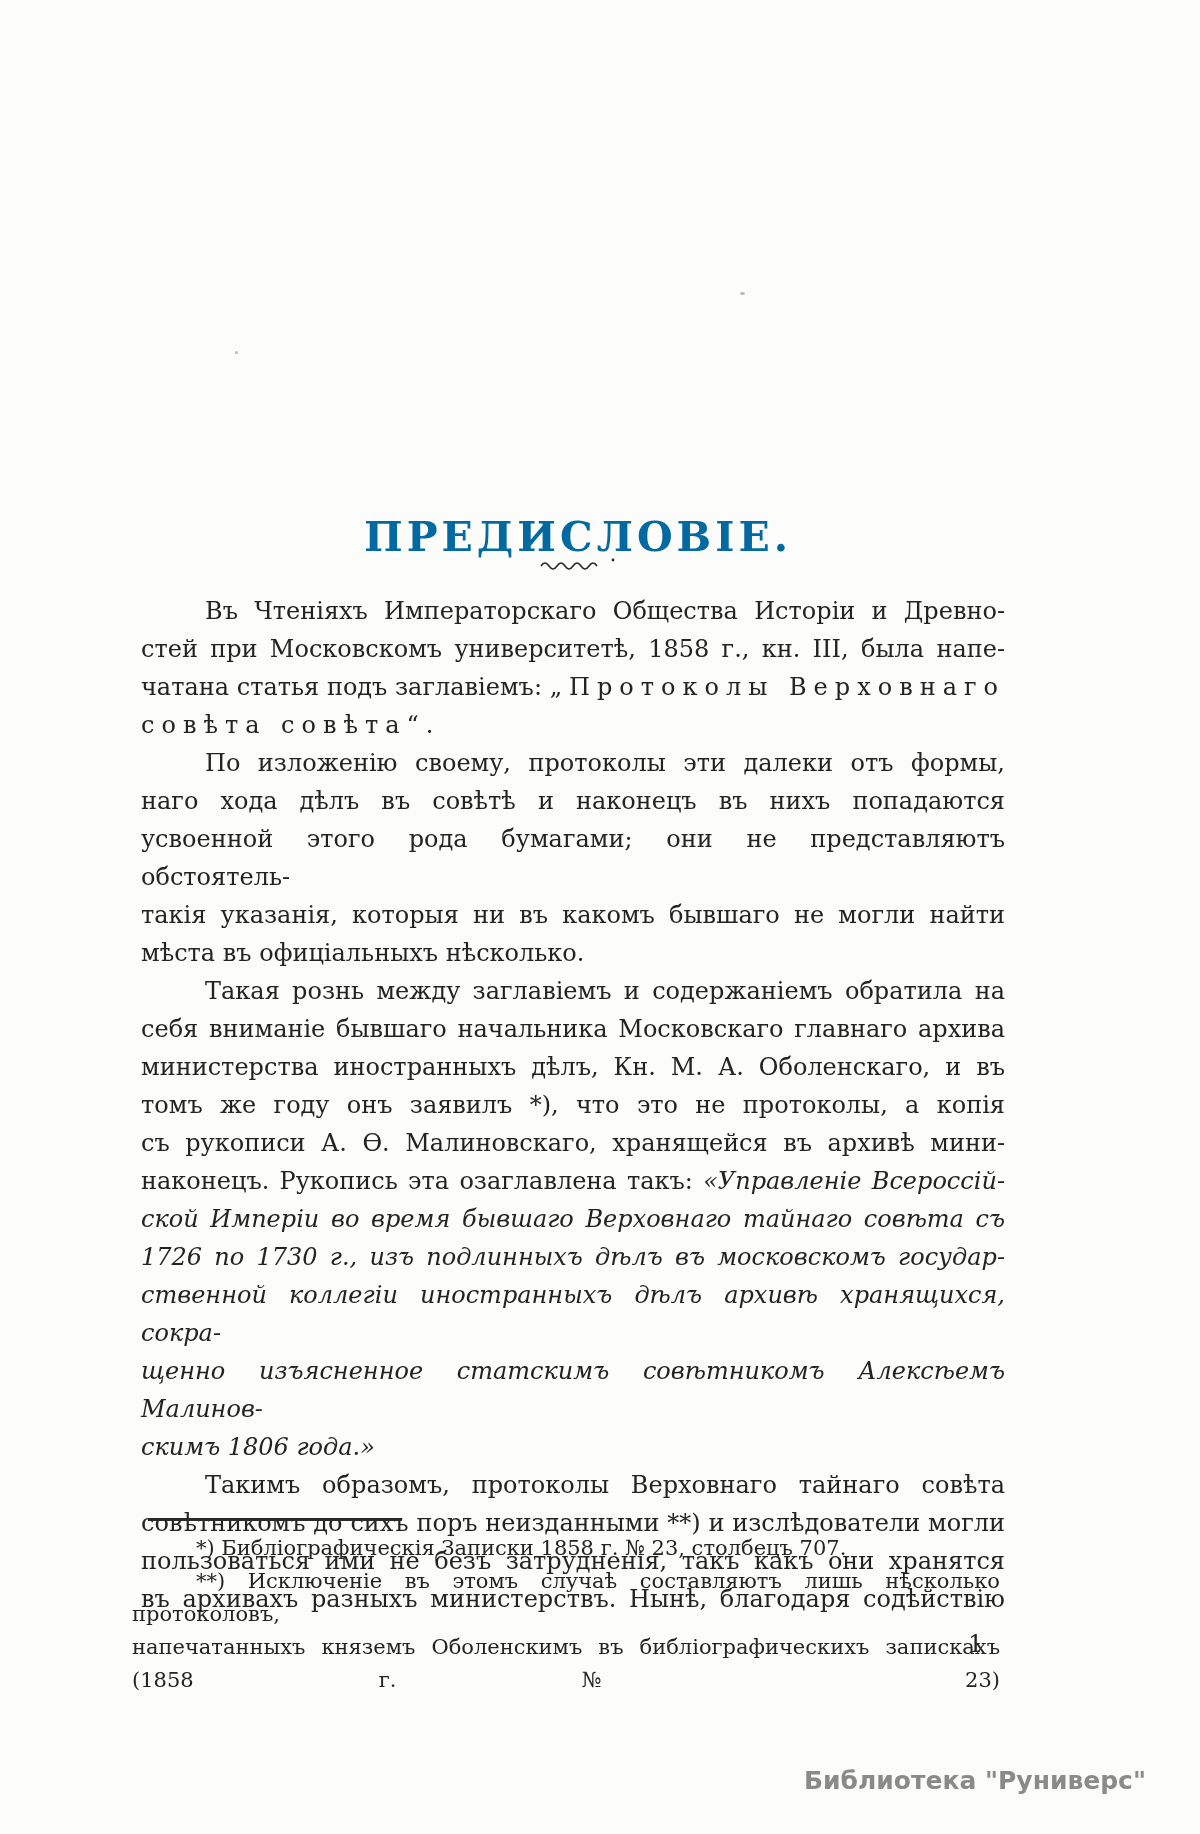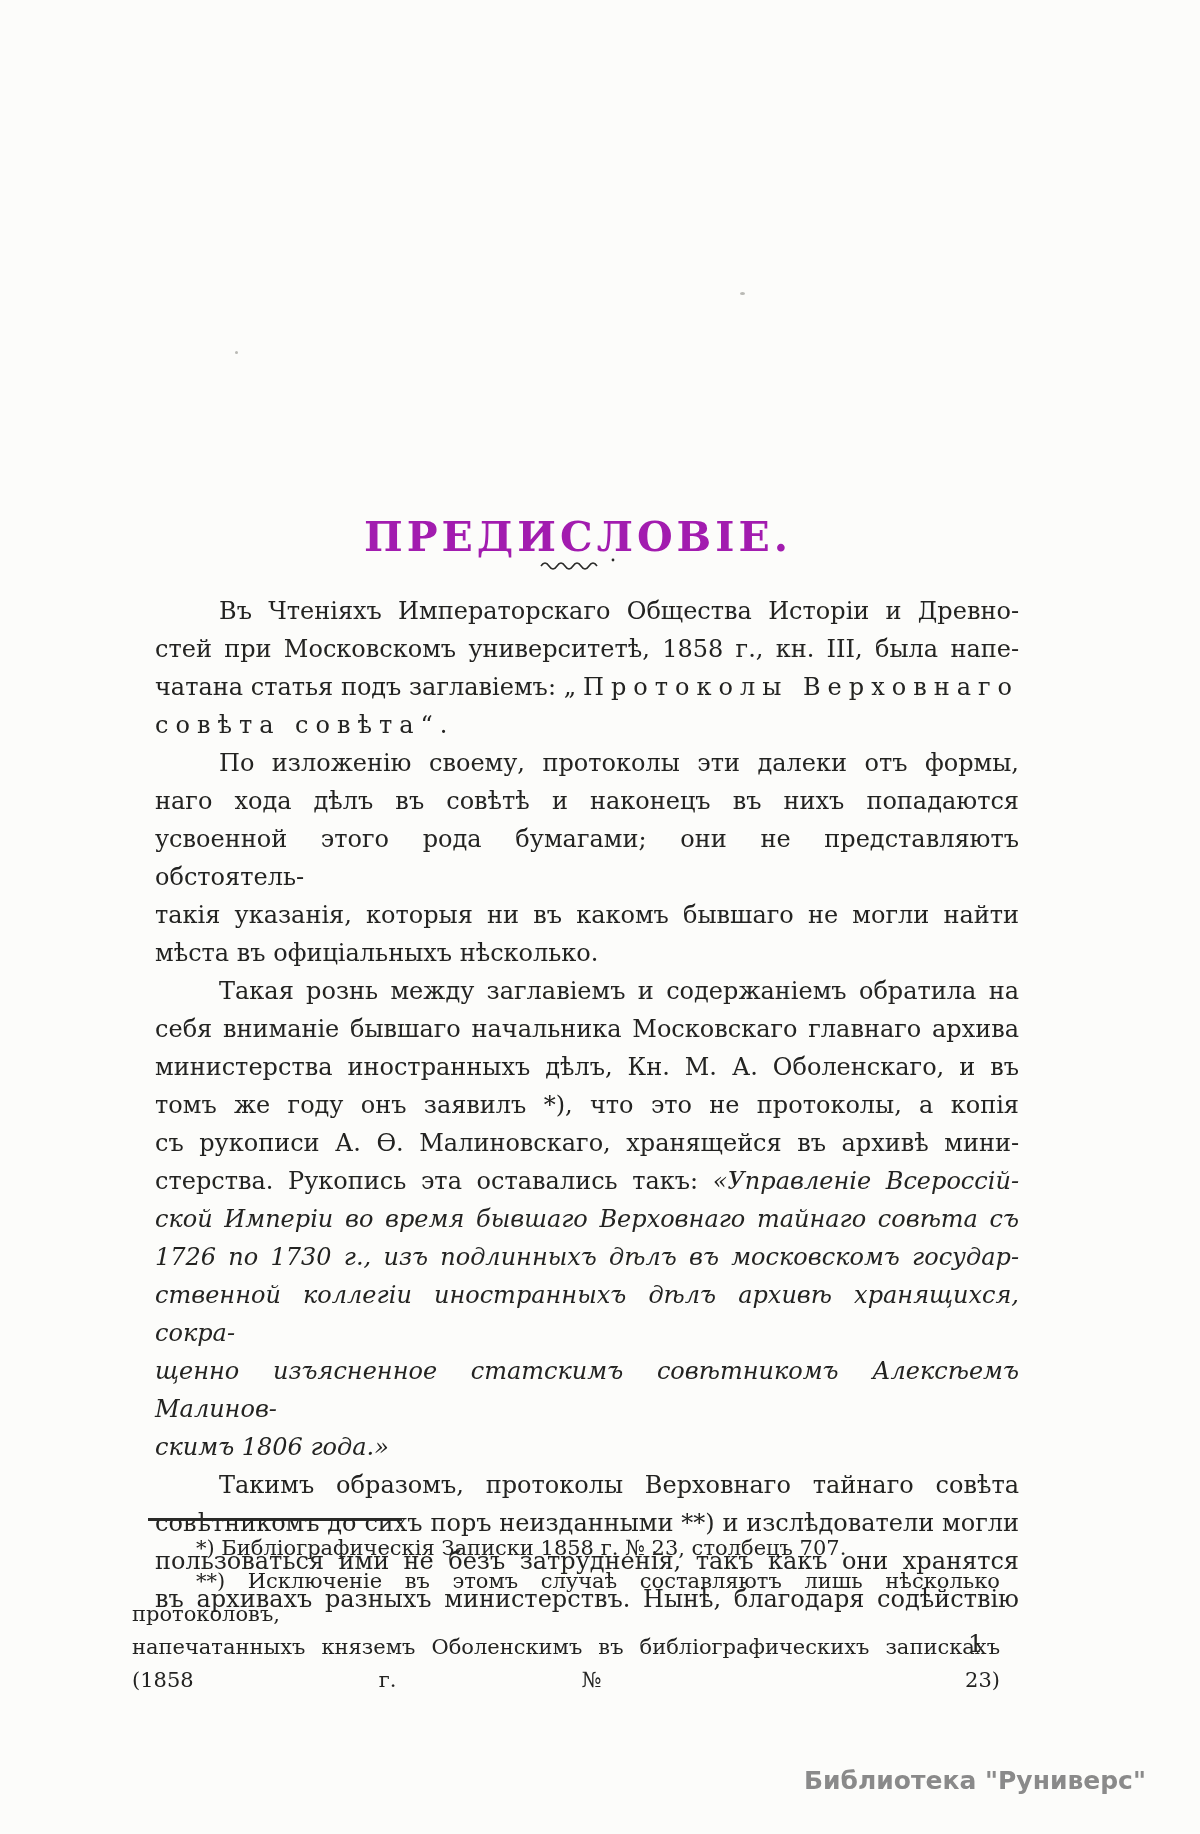--- a/index.html
+++ b/index.html
@@ -14,34 +14,34 @@
   }
   .title {
     position: absolute;
     top: 486px;
     left: 146px;
     width: 864px;
     text-align: center;
     font-size: 41px;
     font-weight: bold;
     letter-spacing: 4px;
-    color: #a21caf;
+    color: #0369a1;
     white-space: nowrap;
   }
   .ornament {
     position: absolute;
     top: 556px;
     left: 146px;
     width: 864px;
     text-align: center;
   }
   .body-text {
     position: absolute;
     top: 592px;
-    left: 155px;
+    left: 141px;
     width: 864px;
     font-size: 24px;
     line-height: 38px;
   }
   .footnotes {
     position: absolute;
     top: 1532px;
     left: 132px;
     width: 868px;
     font-size: 21px;
@@ -107,21 +107,21 @@
         <div class="line just"><span class="s-n">усвоенной этого рода бумагами; они не представляютъ обстоятель-</span></div>
         <div class="line just"><span class="s-n">такія указанія, которыя ни въ какомъ бывшаго не могли найти</span></div>
         <div class="line"><span class="s-n">мѣста въ офиціальныхъ нѣсколько.</span></div>
       </div>
       <div class="para">
         <div class="line just ind"><span class="s-n">Такая рознь между заглавіемъ и содержаніемъ обратила на</span></div>
         <div class="line just"><span class="s-n">себя вниманіе бывшаго начальника Московскаго главнаго архива</span></div>
         <div class="line just"><span class="s-n">министерства иностранныхъ дѣлъ, Кн. М. А. Оболенскаго, и въ</span></div>
         <div class="line just"><span class="s-n">томъ же году онъ заявилъ *), что это не протоколы, а копія</span></div>
         <div class="line just"><span class="s-n">съ рукописи А. Ѳ. Малиновскаго, хранящейся въ архивѣ мини-</span></div>
-        <div class="line just"><span class="s-n">стерства. Рукопись эта оставались такъ: </span><span class="s-i">«Управленіе Всероссій-</span></div>
+        <div class="line just"><span class="s-n">наконецъ. Рукопись эта озаглавлена такъ: </span><span class="s-i">«Управленіе Всероссій-</span></div>
         <div class="line just"><span class="s-i">ской Имперіи во время бывшаго Верховнаго тайнаго совѣта съ</span></div>
         <div class="line just"><span class="s-i">1726 по 1730 г., изъ подлинныхъ дѣлъ въ московскомъ государ-</span></div>
         <div class="line just"><span class="s-i">ственной коллегіи иностранныхъ дѣлъ архивѣ хранящихся, сокра-</span></div>
         <div class="line just"><span class="s-i">щенно изъясненное статскимъ совѣтникомъ Алексѣемъ Малинов-</span></div>
         <div class="line"><span class="s-i">скимъ 1806 года.»</span></div>
       </div>
       <div class="para">
         <div class="line just ind"><span class="s-n">Такимъ образомъ, протоколы Верховнаго тайнаго совѣта</span></div>
         <div class="line just"><span class="s-n">совѣтникомъ до сихъ поръ неизданными **) и изслѣдователи могли</span></div>
         <div class="line just"><span class="s-n">пользоваться ими не безъ затрудненія, такъ какъ они хранятся</span></div>

